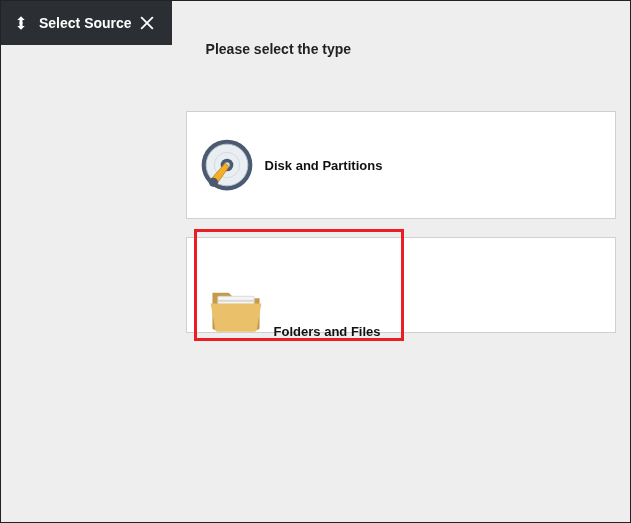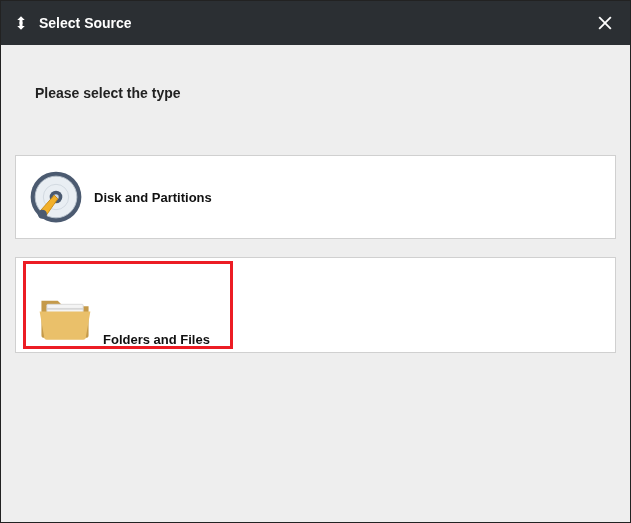--- a/index.html
+++ b/index.html
@@ -1,39 +1,39 @@
 <!DOCTYPE html>
 <html><head>
 <meta charset="utf-8">
 <style>
   * { box-sizing: border-box; margin: 0; padding: 0; }
   html, body { width: 631px; height: 523px; font-family: "Segoe UI", Tahoma, Verdana, sans-serif; }
   .window {
     width: 631px; height: 523px;
     border: 1px solid #222;
     background: #eeeeee;
-    display: flex; flex-direction: column;
+    display: flex; flex-direction: row;
   }
   .titlebar {
     height: 44px;
     background: #2b2f33;
     display: flex; align-items: center;
     padding: 0 10px;
     color: #fff;
   }
   .titlebar .app-icon { width: 20px; height: 20px; display:flex; align-items:center; justify-content:center; }
   .titlebar .title { margin-left: 8px; font-size: 14px; font-weight: 600; }
   .titlebar .spacer { flex: 1; }
   .titlebar .close { width: 30px; height: 30px; display:flex; align-items:center; justify-content:center; cursor:pointer; }
   .body { flex:1; padding: 18px 14px 14px 14px; }
   .prompt { font-size: 14px; font-weight: 700; color:#222; margin: 22px 0 54px 20px; }
   .option {
     background: #ffffff;
     border: 1px solid #d0d0d0;
-    height: 84px;
+    height: 108px;
     display:flex; align-items:center;
     padding: 0 10px;
     margin-bottom: 18px;
     cursor: pointer;
   }
   .option.highlight {
     outline: 3px solid #ec1c24;
     outline-offset: -1px;
     width: 206px;
     border-right: none;

